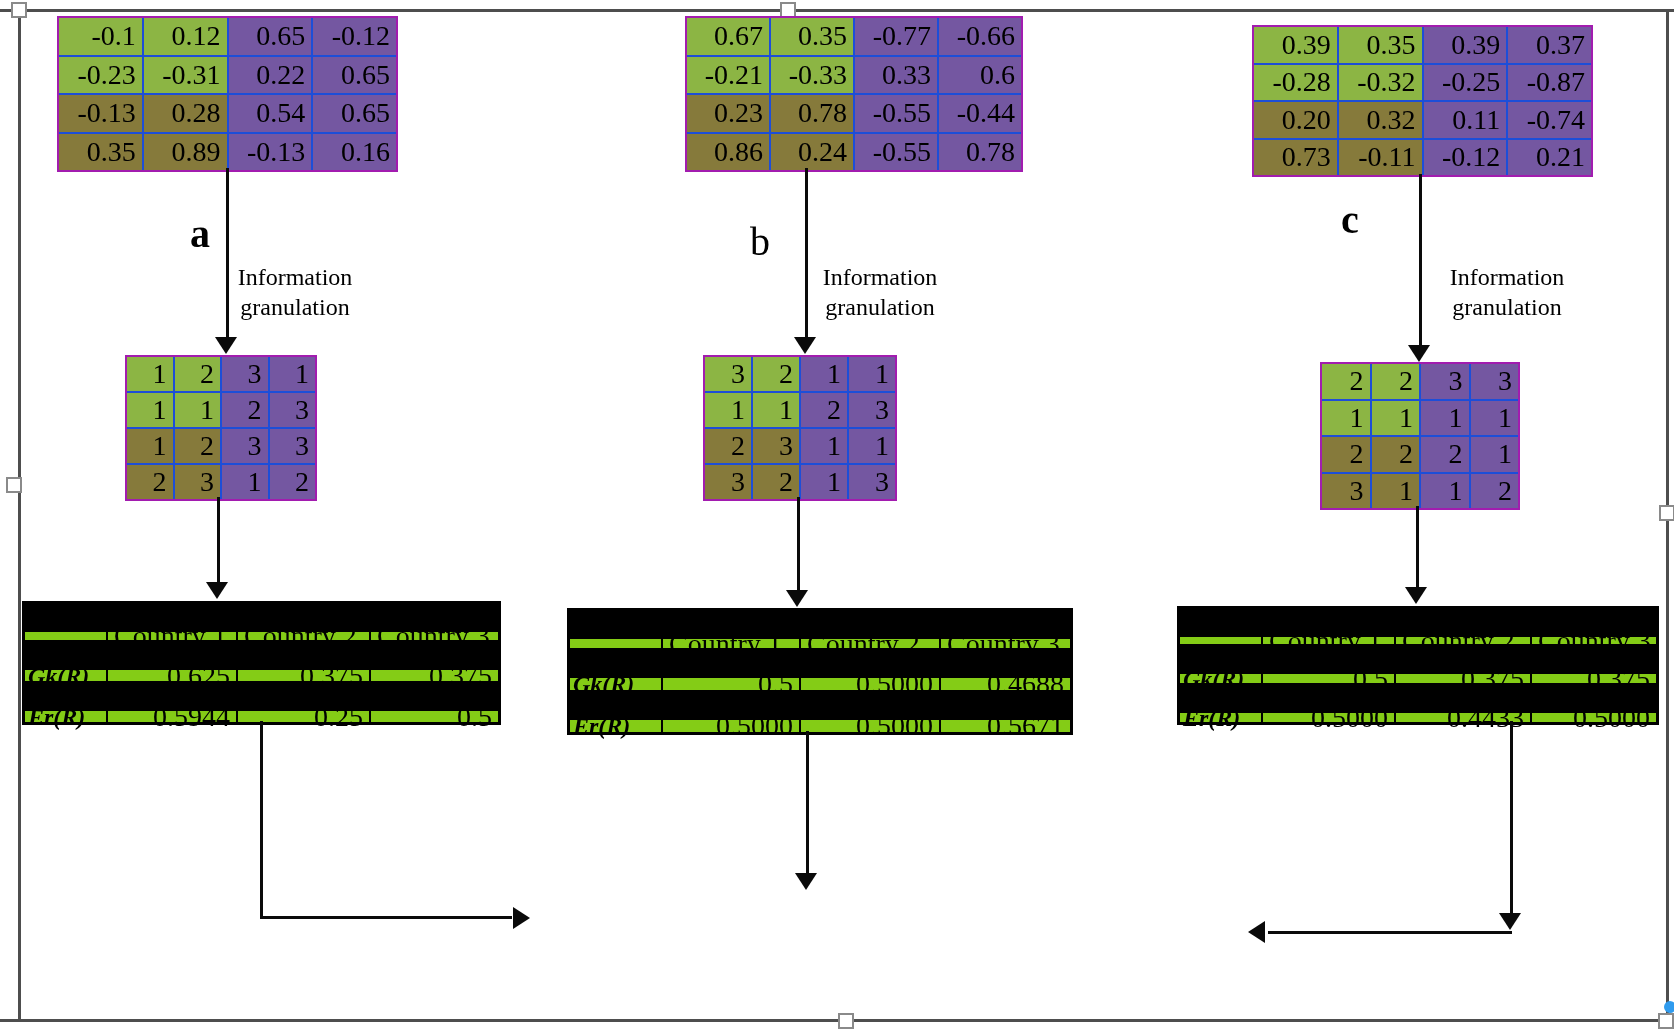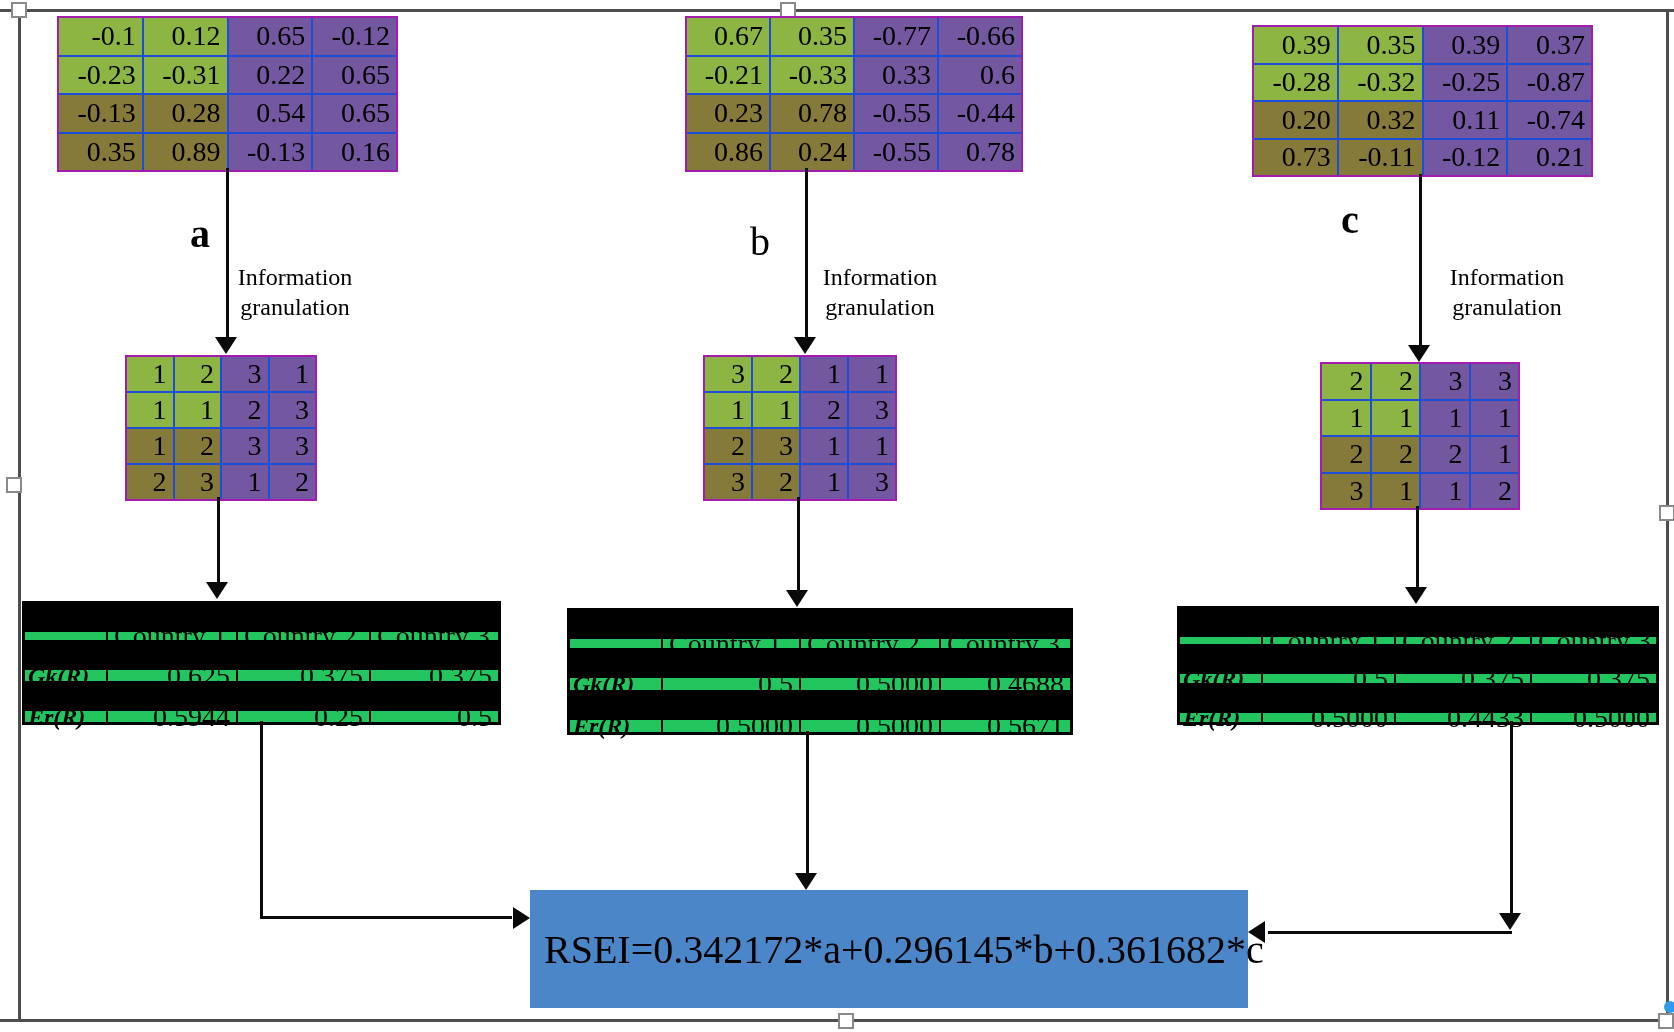--- a/index.html
+++ b/index.html
@@ -10,21 +10,21 @@
   .handle{position:absolute;width:16px;height:16px;background:#fff;border:2px solid #8a8a8a;box-sizing:border-box;}
   .bluedot{position:absolute;width:12px;height:12px;border-radius:50%;background:#2f9bee;}
   
   .matrix{position:absolute;display:grid;grid-template-columns:repeat(4,1fr);border:2px solid #a21caf;background:#1d4ed8;grid-gap:2px;}
   .matrix .cell{display:flex;align-items:center;justify-content:flex-end;padding-right:6px;font-size:28px;line-height:1;}
   .cell.green{background:var(--green);}
   .cell.olive{background:var(--olive);}
   .cell.purple{background:var(--purple);}
   
   .ctable{position:absolute;display:grid;border:3px solid #000;background:#000;grid-gap:2px;}
-  .ctable .tcell{background:#22c55e;display:flex;align-items:center;font-size:28px;line-height:1;margin-top:28px;}
+  .ctable .tcell{background:#84cc16;display:flex;align-items:center;font-size:28px;line-height:1;margin-top:28px;}
   .ctable .hdr{justify-content:flex-start;padding-left:6px;}
   .ctable .val{justify-content:flex-end;padding-right:6px;}
   .ctable .rlabel{justify-content:flex-start;padding-left:3px;font-style:italic;font-weight:600;font-size:24px;}
   
   .vline{position:absolute;width:3px;background:#0a0a0a;}
   .hline{position:absolute;height:3px;background:#0a0a0a;}
   .arr-down{position:absolute;width:0;height:0;border-left:11px solid transparent;border-right:11px solid transparent;border-top:17px solid #0a0a0a;}
   .arr-right{position:absolute;width:0;height:0;border-top:11px solid transparent;border-bottom:11px solid transparent;border-left:17px solid #0a0a0a;}
   .arr-left{position:absolute;width:0;height:0;border-top:11px solid transparent;border-bottom:11px solid transparent;border-right:17px solid #0a0a0a;}
   
@@ -249,17 +249,14 @@
       <div class="tcell val">0.5000</div>
       <div class="tcell val">0.4433</div>
       <div class="tcell val">0.5000</div>
     </div>
 
   <div class="vline" style="left:1510px;top:721px;height:194px;"></div>
   <div class="arr-down" style="left:1499px;top:913px;"></div>
   <div class="hline" style="left:1268px;top:931px;width:244px;"></div>
   <div class="arr-left" style="left:1248px;top:921px;"></div>
 
-  <div class="result-box" style="left:530px;top:890px;width:718px;height:118px;">
-    <span>RSEI=0.342172*a+0.296145*b+0.361682*c</span>
-  </div>
 
 </div>
 
 </body></html>

